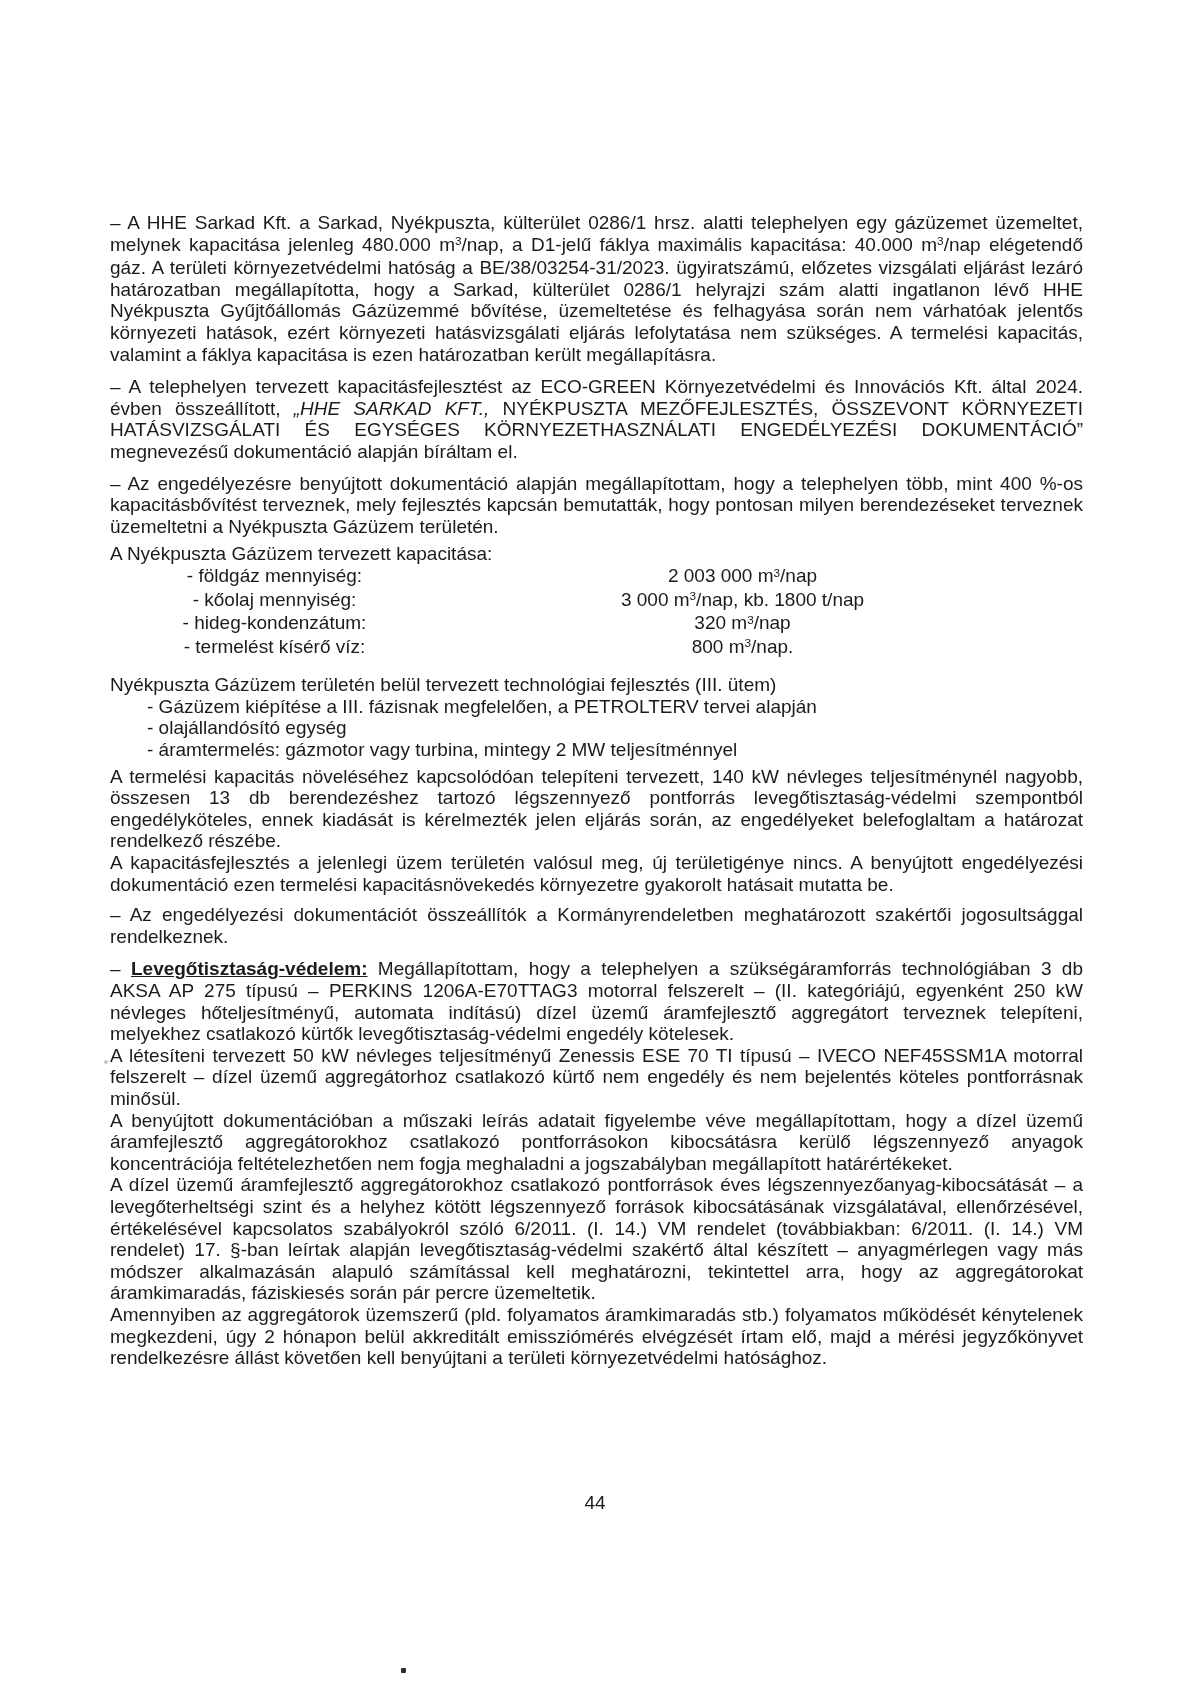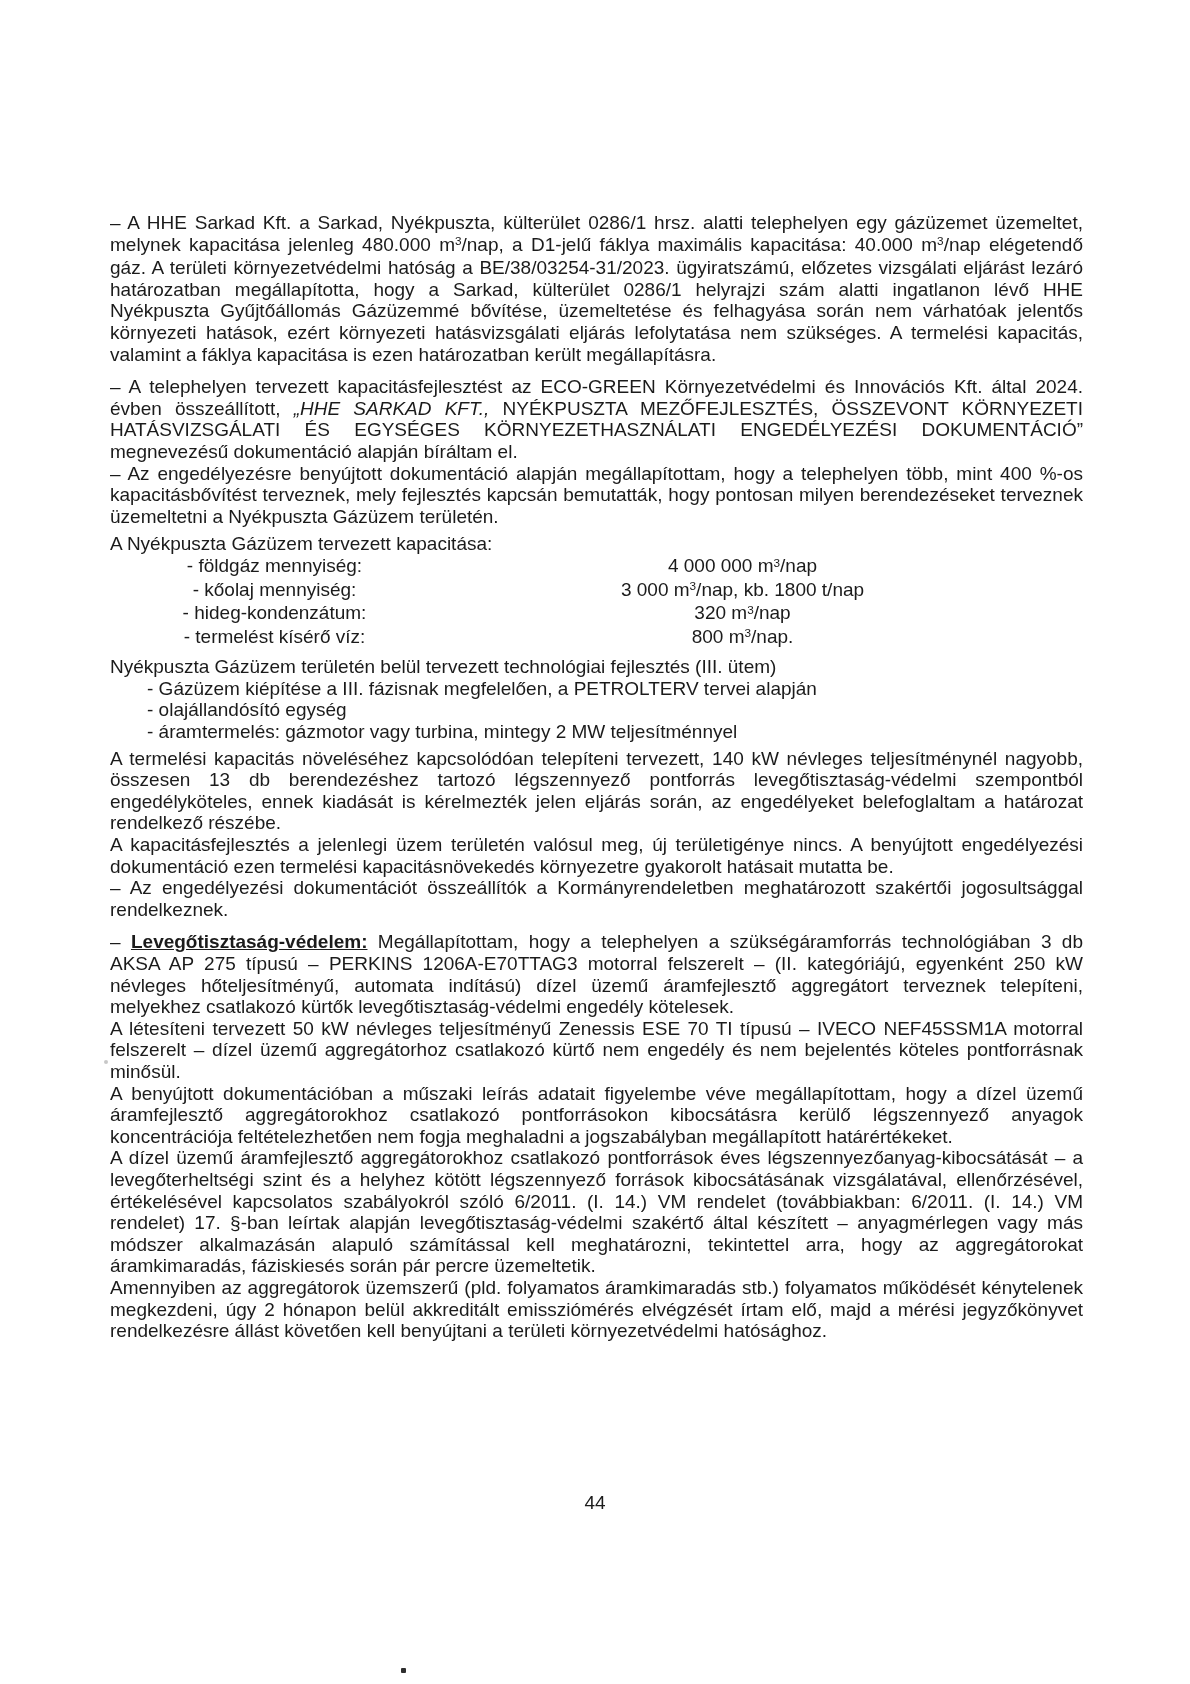--- a/index.html
+++ b/index.html
@@ -71,45 +71,45 @@
     opacity: 0.8;
   }
 </style>
 </head>
 <body>
 
 <div class="page">
   <div class="text-block">
       <div class="para"><span>– A HHE Sarkad Kft. a Sarkad, Nyékpuszta, külterület 0286/1 hrsz. alatti telephelyen egy gázüzemet üzemeltet, melynek kapacitása jelenleg 480.000 m</span><span class="sup">3</span><span>/nap, a D1-jelű fáklya maximális kapacitása: 40.000 m</span><span class="sup">3</span><span>/nap elégetendő gáz. A területi környezetvédelmi hatóság a BE/38/03254-31/2023. ügyiratszámú, előzetes vizsgálati eljárást lezáró határozatban megállapította, hogy a Sarkad, külterület 0286/1 helyrajzi szám alatti ingatlanon lévő HHE Nyékpuszta Gyűjtőállomás Gázüzemmé bővítése, üzemeltetése és felhagyása során nem várhatóak jelentős környezeti hatások, ezért környezeti hatásvizsgálati eljárás lefolytatása nem szükséges. A termelési kapacitás, valamint a fáklya kapacitása is ezen határozatban került megállapításra.</span></div>
       <div class="para" style="margin-top: 11px;"><span>– A telephelyen tervezett kapacitásfejlesztést az ECO-GREEN Környezetvédelmi és Innovációs Kft. által 2024. évben összeállított, </span><span class="i">„HHE SARKAD KFT.,</span><span> NYÉKPUSZTA MEZŐFEJLESZTÉS, ÖSSZEVONT KÖRNYEZETI HATÁSVIZSGÁLATI ÉS EGYSÉGES KÖRNYEZETHASZNÁLATI ENGEDÉLYEZÉSI DOKUMENTÁCIÓ” megnevezésű dokumentáció alapján bíráltam el.</span></div>
-      <div class="para" style=""><span>– Az engedélyezésre benyújtott dokumentáció alapján megállapítottam, hogy a telephelyen több, mint 400 %-os kapacitásbővítést terveznek, mely fejlesztés kapcsán bemutatták, hogy pontosan milyen berendezéseket terveznek üzemeltetni a Nyékpuszta Gázüzem területén.</span></div>
+      <div class="para" style="margin-top: 10px;"><span>– Az engedélyezésre benyújtott dokumentáció alapján megállapítottam, hogy a telephelyen több, mint 400 %-os kapacitásbővítést terveznek, mely fejlesztés kapcsán bemutatták, hogy pontosan milyen berendezéseket terveznek üzemeltetni a Nyékpuszta Gázüzem területén.</span></div>
       <div class="line" style="margin-top: 6px;"><span>A Nyékpuszta Gázüzem tervezett kapacitása:</span></div>
       <div class="kv">
         <span class="kv-label"><span>- földgáz mennyiség:</span></span>
-        <span class="kv-value"><span>4 000 000 m</span><span class="sup">3</span><span>/nap</span></span>
+        <span class="kv-value"><span>2 003 000 m</span><span class="sup">3</span><span>/nap</span></span>
       </div>
       <div class="kv">
         <span class="kv-label"><span>- kőolaj mennyiség:</span></span>
         <span class="kv-value"><span>3 000 m</span><span class="sup">3</span><span>/nap, kb. 1800 t/nap</span></span>
       </div>
       <div class="kv">
         <span class="kv-label"><span>- hideg-kondenzátum:</span></span>
         <span class="kv-value"><span>320 m</span><span class="sup">3</span><span>/nap</span></span>
       </div>
       <div class="kv">
         <span class="kv-label"><span>- termelést kísérő víz:</span></span>
         <span class="kv-value"><span>800 m</span><span class="sup">3</span><span>/nap.</span></span>
       </div>
-      <div class="line" style="margin-top: 7px;"><span>Nyékpuszta Gázüzem területén belül tervezett technológiai fejlesztés (III. ütem)</span></div>
+      <div class="line" style="margin-top: 15px;"><span>Nyékpuszta Gázüzem területén belül tervezett technológiai fejlesztés (III. ütem)</span></div>
       <div class="li"><span>- Gázüzem kiépítése a III. fázisnak megfelelően, a PETROLTERV tervei alapján</span></div>
       <div class="li"><span>- olajállandósító egység</span></div>
       <div class="li"><span>- áramtermelés: gázmotor vagy turbina, mintegy 2 MW teljesítménnyel</span></div>
       <div class="para" style="margin-top: 5px;"><span>A termelési kapacitás növeléséhez kapcsolódóan telepíteni tervezett, 140 kW névleges teljesítménynél nagyobb, összesen 13 db berendezéshez tartozó légszennyező pontforrás levegőtisztaság-védelmi szempontból engedélyköteles, ennek kiadását is kérelmezték jelen eljárás során, az engedélyeket belefoglaltam a határozat rendelkező részébe.</span></div>
       <div class="para"><span>A kapacitásfejlesztés a jelenlegi üzem területén valósul meg, új területigénye nincs. A benyújtott engedélyezési dokumentáció ezen termelési kapacitásnövekedés környezetre gyakorolt hatásait mutatta be.</span></div>
-      <div class="para" style=""><span>– Az engedélyezési dokumentációt összeállítók a Kormányrendeletben meghatározott szakértői jogosultsággal rendelkeznek.</span></div>
+      <div class="para" style="margin-top: 9px;"><span>– Az engedélyezési dokumentációt összeállítók a Kormányrendeletben meghatározott szakértői jogosultsággal rendelkeznek.</span></div>
       <div class="para" style="margin-top: 11px;"><span>– </span><span class="b u">Levegőtisztaság-védelem:</span><span> Megállapítottam, hogy a telephelyen a szükségáramforrás technológiában 3 db AKSA AP 275 típusú – PERKINS 1206A-E70TTAG3 motorral felszerelt – (II. kategóriájú, egyenként 250 kW névleges hőteljesítményű, automata indítású) dízel üzemű áramfejlesztő aggregátort terveznek telepíteni, melyekhez csatlakozó kürtők levegőtisztaság-védelmi engedély kötelesek.</span></div>
       <div class="para"><span>A létesíteni tervezett 50 kW névleges teljesítményű Zenessis ESE 70 TI típusú – IVECO NEF45SSM1A motorral felszerelt – dízel üzemű aggregátorhoz csatlakozó kürtő nem engedély és nem bejelentés köteles pontforrásnak minősül.</span></div>
       <div class="para"><span>A benyújtott dokumentációban a műszaki leírás adatait figyelembe véve megállapítottam, hogy a dízel üzemű áramfejlesztő aggregátorokhoz csatlakozó pontforrásokon kibocsátásra kerülő légszennyező anyagok koncentrációja feltételezhetően nem fogja meghaladni a jogszabályban megállapított határértékeket.</span></div>
       <div class="para"><span>A dízel üzemű áramfejlesztő aggregátorokhoz csatlakozó pontforrások éves légszennyezőanyag-kibocsátását – a levegőterheltségi szint és a helyhez kötött légszennyező források kibocsátásának vizsgálatával, ellenőrzésével, értékelésével kapcsolatos szabályokról szóló 6/2011. (I. 14.) VM rendelet (továbbiakban: 6/2011. (I. 14.) VM rendelet) 17. §-ban leírtak alapján levegőtisztaság-védelmi szakértő által készített – anyagmérlegen vagy más módszer alkalmazásán alapuló számítással kell meghatározni, tekintettel arra, hogy az aggregátorokat áramkimaradás, fáziskiesés során pár percre üzemeltetik.</span></div>
       <div class="para"><span>Amennyiben az aggregátorok üzemszerű (pld. folyamatos áramkimaradás stb.) folyamatos működését kénytelenek megkezdeni, úgy 2 hónapon belül akkreditált emissziómérés elvégzését írtam elő, majd a mérési jegyzőkönyvet rendelkezésre állást követően kell benyújtani a területi környezetvédelmi hatósághoz.</span></div>
     </div>
   <div class="footer">44</div>
   <div class="artifact-dot"></div>
   <div class="artifact-speck"></div>
 </div>

